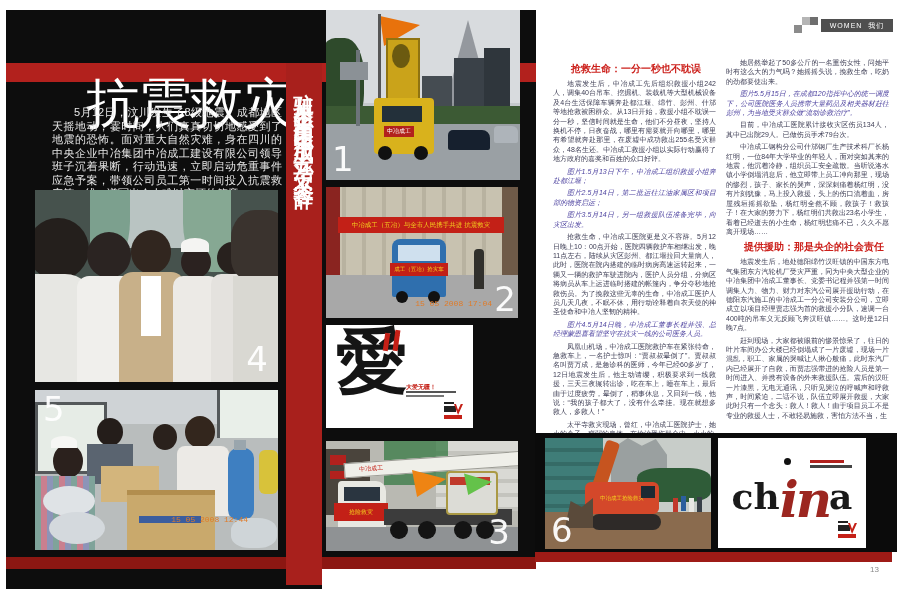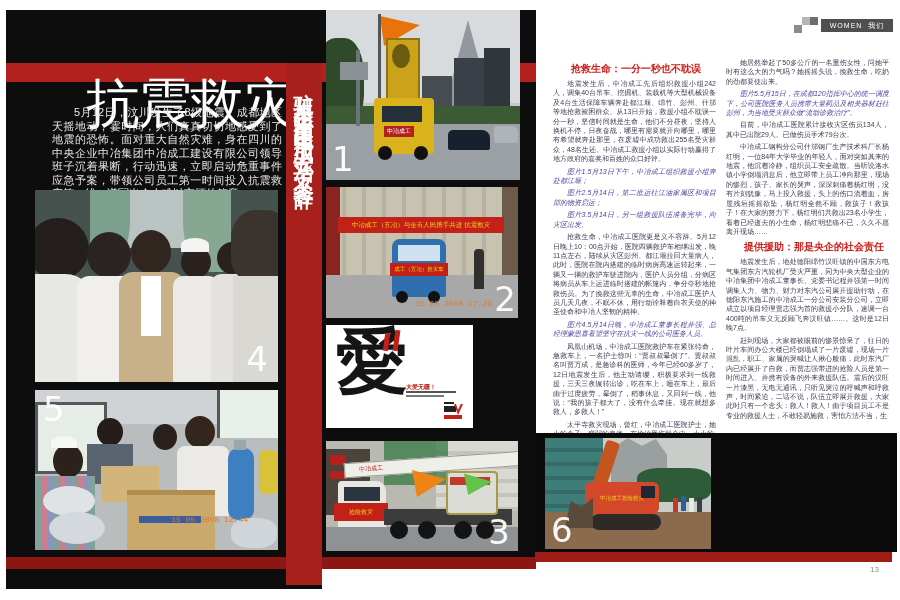--- a/index.html
+++ b/index.html
@@ -140,21 +140,21 @@
     <div class="sh" style="left:0;top:0;width:14px;height:131px;background:#8a2420;"></div>
     <div class="sh" style="left:176px;top:0;width:16px;height:100px;background:#6e5a48;"></div>
     <div class="sh" style="left:12px;top:30px;width:166px;height:16px;background:#c32017;color:#f5d21f;font-size:6.5px;line-height:16px;text-align:center;white-space:nowrap;overflow:hidden;">中冶成工（五冶）与全市人民携手共进  抗震救灾</div>
     <div class="sh" style="left:0;top:88px;width:192px;height:43px;background:#a8a8a8;"></div>
     <div class="sh" style="left:66px;top:52px;width:54px;height:58px;background:#2f6fae;border-radius:8px 8px 2px 2px;"></div>
     <div class="sh" style="left:72px;top:58px;width:42px;height:16px;background:#cfe0ee;"></div>
     <div class="sh" style="left:64px;top:76px;width:58px;height:13px;background:#c22017;color:#f5d21f;font-size:5.5px;line-height:13px;text-align:center;white-space:nowrap;overflow:hidden;">成工（五冶）抢灾车</div>
     <div class="sh" style="left:70px;top:104px;width:12px;height:12px;background:#111;border-radius:50%;"></div>
     <div class="sh" style="left:102px;top:104px;width:12px;height:12px;background:#111;border-radius:50%;"></div>
     <div class="sh" style="left:148px;top:62px;width:10px;height:40px;background:#31302c;border-radius:4px 4px 0 0;"></div>
-    <div class="tstamp" style="right:26px;bottom:10px;">15 05 2008 17:29</div>
+    <div class="tstamp" style="right:26px;bottom:10px;">15 05 2008 17:04</div>
     <div class="pnum" style="right:2px;bottom:2px;">2</div>
   </div>
 
   <div class="card" style="left:326px;top:325px;width:147px;height:103px;">
     <div class="love-glyph">愛</div>
     <div class="sh" style="left:58px;top:8px;width:5px;height:18px;background:#c42017;transform:rotate(8deg);"></div>
     <div class="sh" style="left:68px;top:5px;width:5px;height:21px;background:#c42017;transform:rotate(8deg);"></div>
     <div class="love-slogan">大爱无疆！</div>
     <div class="sh" style="left:80px;top:66px;width:50px;height:2px;background:#555;"></div>
     <div class="sh" style="left:80px;top:70px;width:38px;height:2px;background:#777;"></div>
@@ -231,17 +231,31 @@
     <div class="sh" style="left:96px;top:48px;width:14px;height:12px;background:#1d2a33;"></div>
     <div class="sh" style="left:46px;top:76px;width:70px;height:16px;background:#2e2a28;border-radius:8px;"></div>
     <div class="sh" style="left:20px;top:60px;width:28px;height:30px;background:#5a4a3a;clip-path:polygon(0 100%,20% 10%,60% 30%,100% 0,100% 100%);"></div>
     <div class="sh" style="left:128px;top:60px;width:5px;height:14px;background:#c0392b;"></div>
     <div class="sh" style="left:136px;top:58px;width:5px;height:15px;background:#2c5f9e;"></div>
     <div class="sh" style="left:144px;top:60px;width:5px;height:14px;background:#e8e8e4;"></div>
     <div class="sh" style="left:152px;top:59px;width:5px;height:15px;background:#384048;"></div>
     <div class="pnum" style="left:6px;bottom:2px;">6</div>
   </div>
 
+  <div class="card" style="left:718px;top:438px;width:148px;height:110px;">
+    <div class="china-line">
+      <span class="cl-bk">ch</span><span class="cl-rd">in</span><span class="cl-bk">a</span>
+    </div>
+    <div class="sh" style="left:66px;top:20px;width:7px;height:7px;background:#111;border-radius:50%;"></div>
+    <div class="sh" style="left:92px;top:22px;width:34px;height:3px;background:#b2211d;"></div>
+    <div class="sh" style="left:92px;top:27px;width:42px;height:3px;background:#444;"></div>
+    <div class="stamp" style="left:120px;top:82px;">
+      <div class="sh" style="left:0;top:1px;width:10px;height:2px;background:#222;"></div>
+      <div class="sh" style="left:0;top:5px;width:12px;height:6px;background:#222;"></div>
+      <div class="sh" style="left:10px;top:3px;width:9px;height:11px;background:#c42017;clip-path:polygon(0 0,45% 100%,100% 0,75% 0,45% 55%,22% 0);"></div>
+      <div class="sh" style="left:0;top:14px;width:18px;height:4px;background:#c42017;"></div>
+    </div>
+  </div>
 
   <div class="abs right-strip"></div>
   <div class="abs pageno">13</div>
 
 </div>
 
 </body></html>

